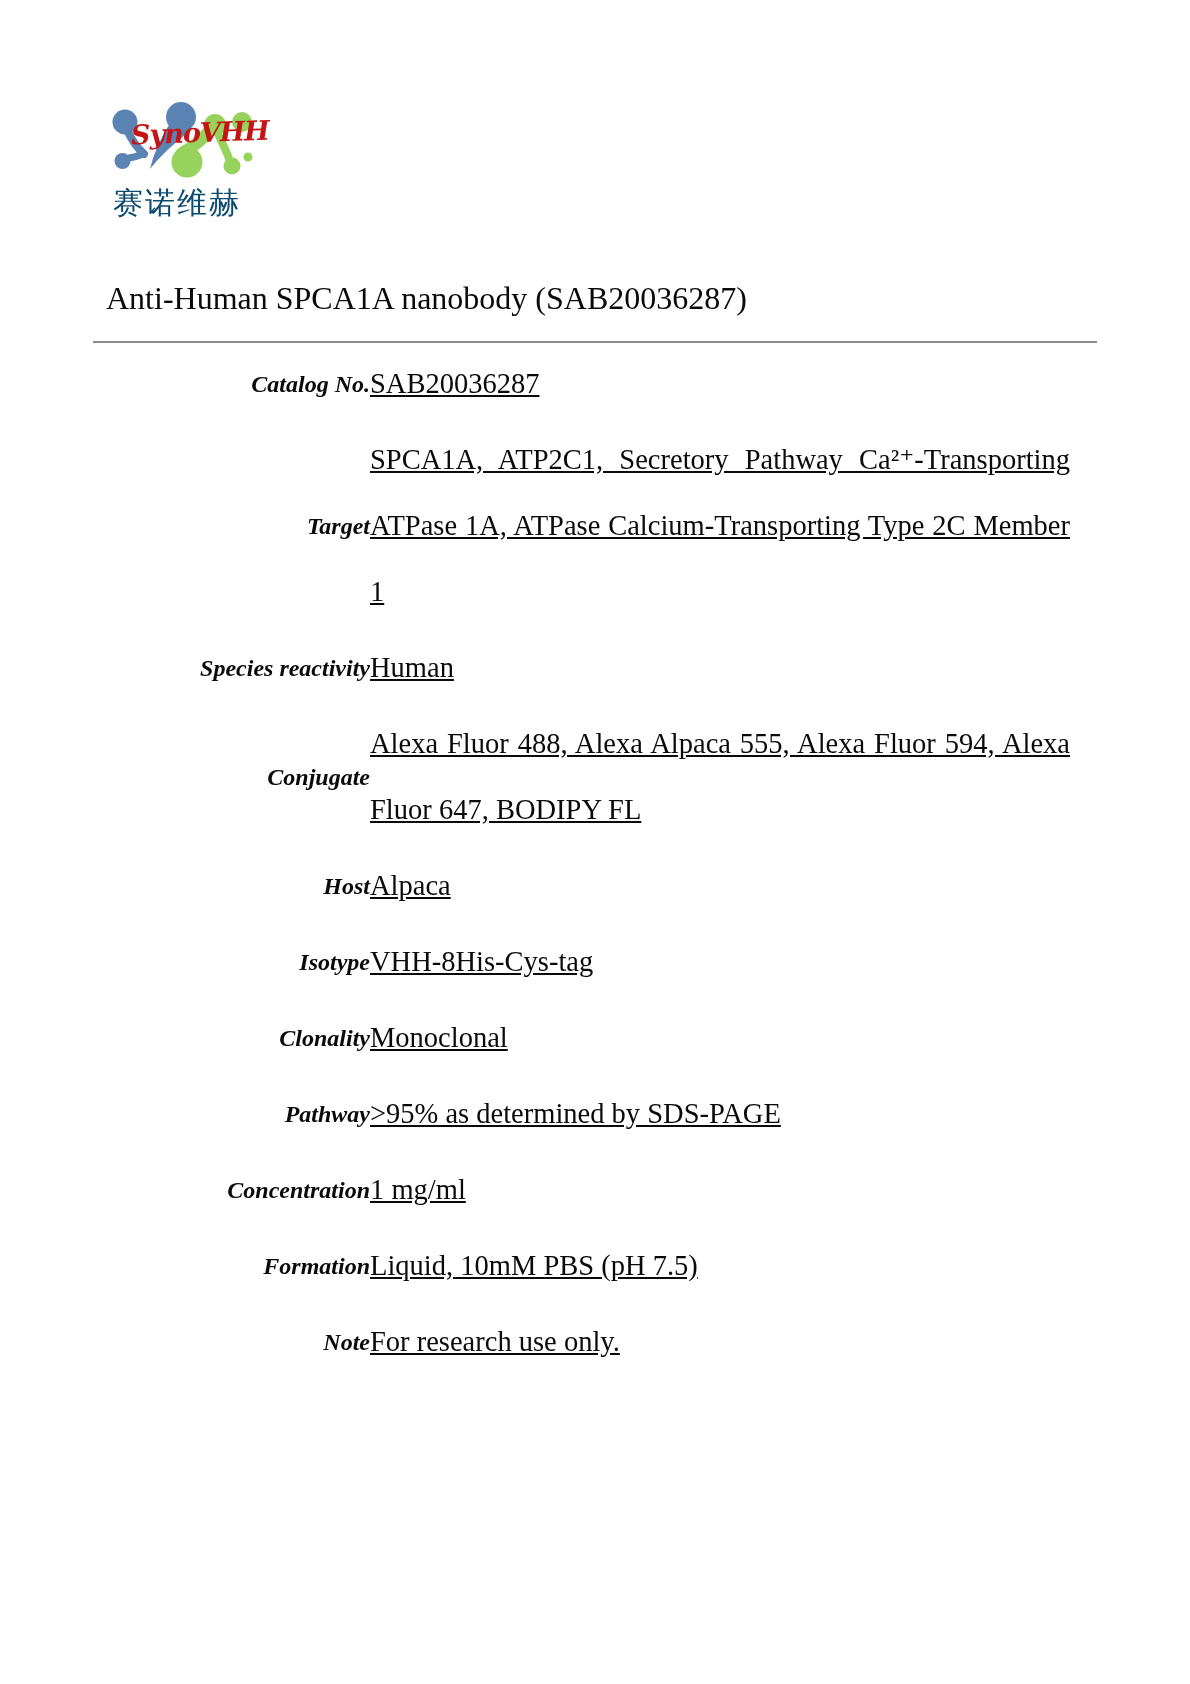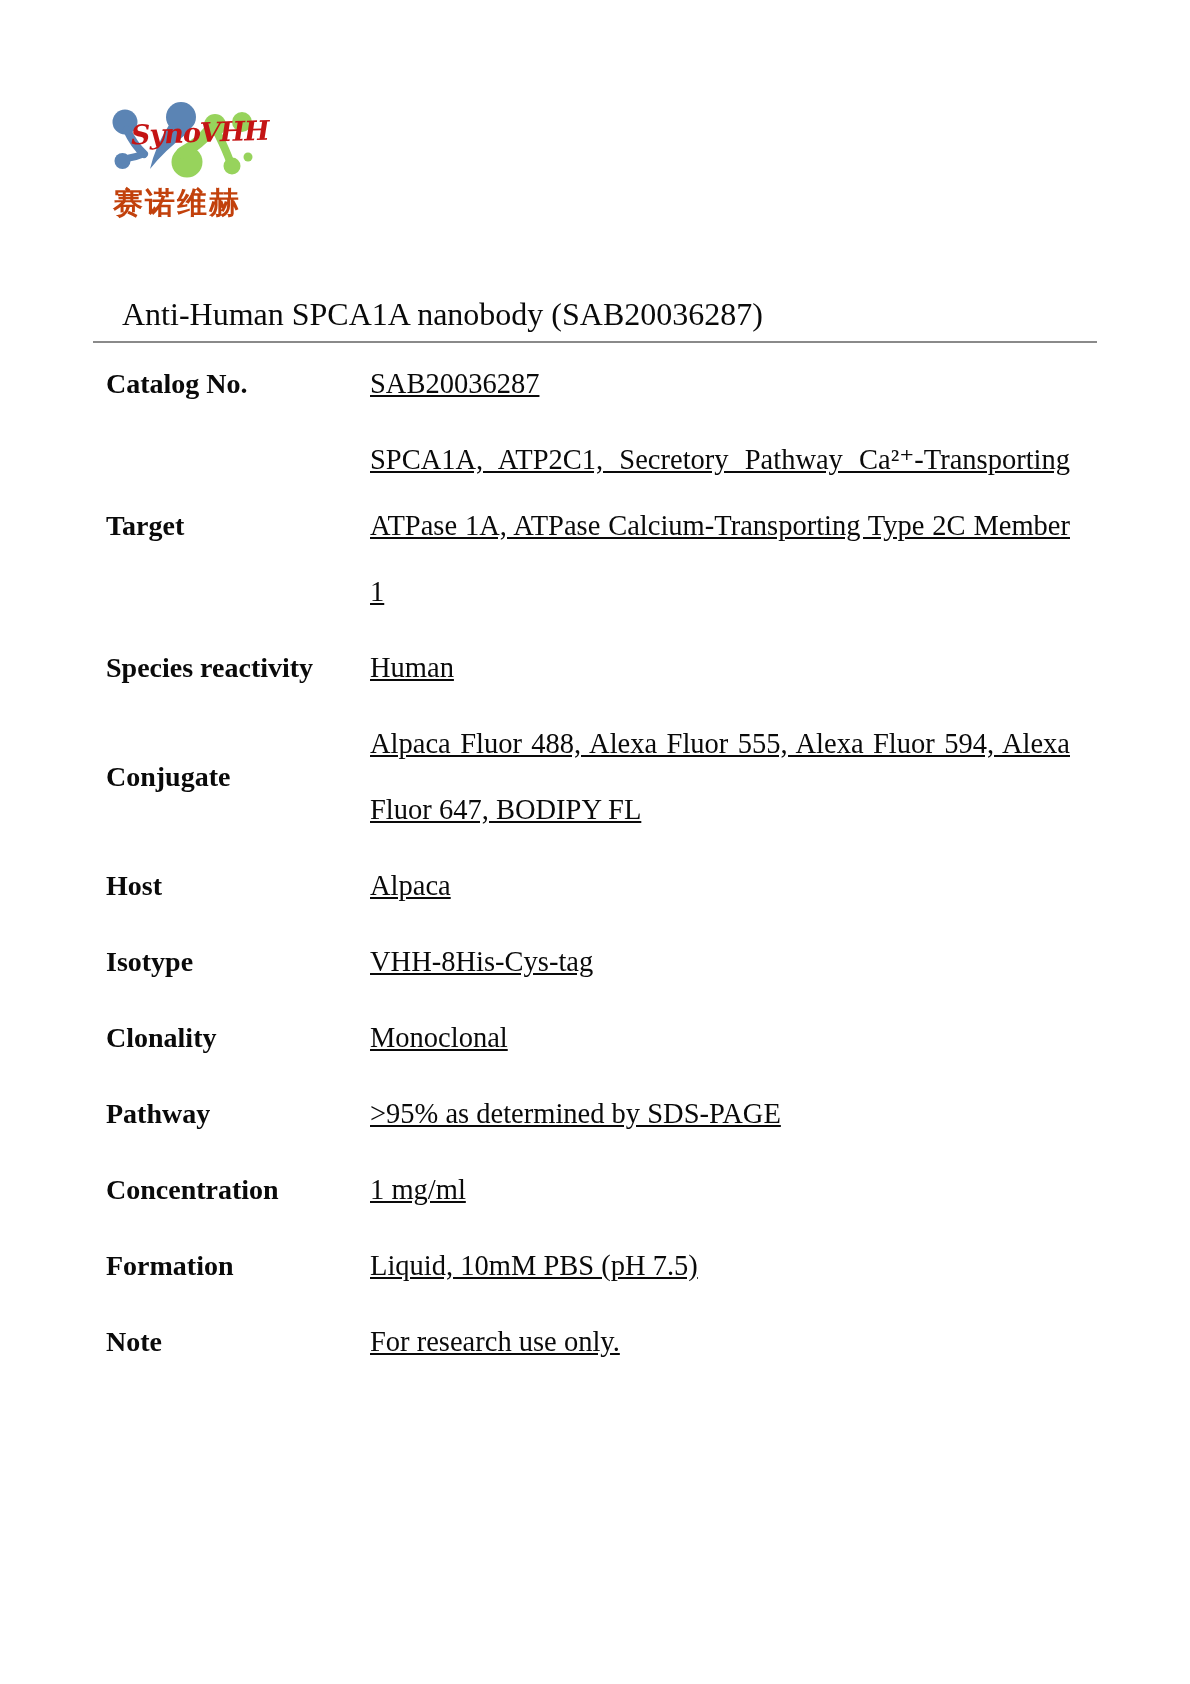--- a/index.html
+++ b/index.html
@@ -20,28 +20,28 @@
     font-family:"DejaVu Serif",serif;
     font-style:italic; font-weight:bold;
     font-size:27px; letter-spacing:-1px;
     color:var(--logo-red,#c41414);
     transform:rotate(-2deg);
     white-space:nowrap;
   }
   .brand-cn {
     position:absolute; left:113px; top:183px;
     font-family:"Liberation Sans",sans-serif;
-    font-weight:700; font-size:30px; letter-spacing:2px;
-    color:#c2410c; white-space:nowrap;
+    font-weight:400; font-size:30px; letter-spacing:2px;
+    color:#0c4a6e; white-space:nowrap;
   }
 
   
   .title {
     position:absolute; left:106px; top:278px;
-    margin:16px;
+    margin:0;
     font-size:32px; font-weight:400;
     line-height:40px;
     white-space:nowrap;
   }
   .divider {
     position:absolute; left:93px; top:341px;
     width:1004px; height:0;
     margin:0; border:none;
     border-top:2.5px solid var(--divider-gray,#8a8a8a);
   }
@@ -49,27 +49,28 @@
   
   .props {
     position:absolute; left:106px; top:346px;
     width:964px;
     border-collapse:collapse;
     table-layout:fixed;
     font-size:28.5px;
   }
   .props th {
     width:264px;
-    text-align:left;
+    text-align:right;
     vertical-align:middle;
     font-weight:700;
     padding:5px 0;
     line-height:66px;
     white-space:nowrap;
-    font-size:28px;
+    font-size:24px;
+    font-style:italic;
   }
   .props td {
     vertical-align:middle;
     padding:5px 0;
     line-height:66px;
     text-decoration:underline;
   }
   .props td.justify { text-align:justify; }
 </style>
 </head>
@@ -120,21 +121,21 @@
     </tr>
 
     <tr>
       <th>Species reactivity</th>
       <td>Human</td>
     </tr>
 
 
     <tr>
       <th>Conjugate</th>
-      <td class="justify">Alpaca Fluor 488, Alexa Fluor 555, Alexa Fluor 594, Alexa Fluor 647, BODIPY FL</td>
+      <td class="justify">Alexa Fluor 488, Alexa Alpaca 555, Alexa Fluor 594, Alexa Fluor 647, BODIPY FL</td>
     </tr>
 
     <tr>
       <th>Host</th>
       <td>Alpaca</td>
     </tr>
 
     <tr>
       <th>Isotype</th>
       <td>VHH-8His-Cys-tag</td>

